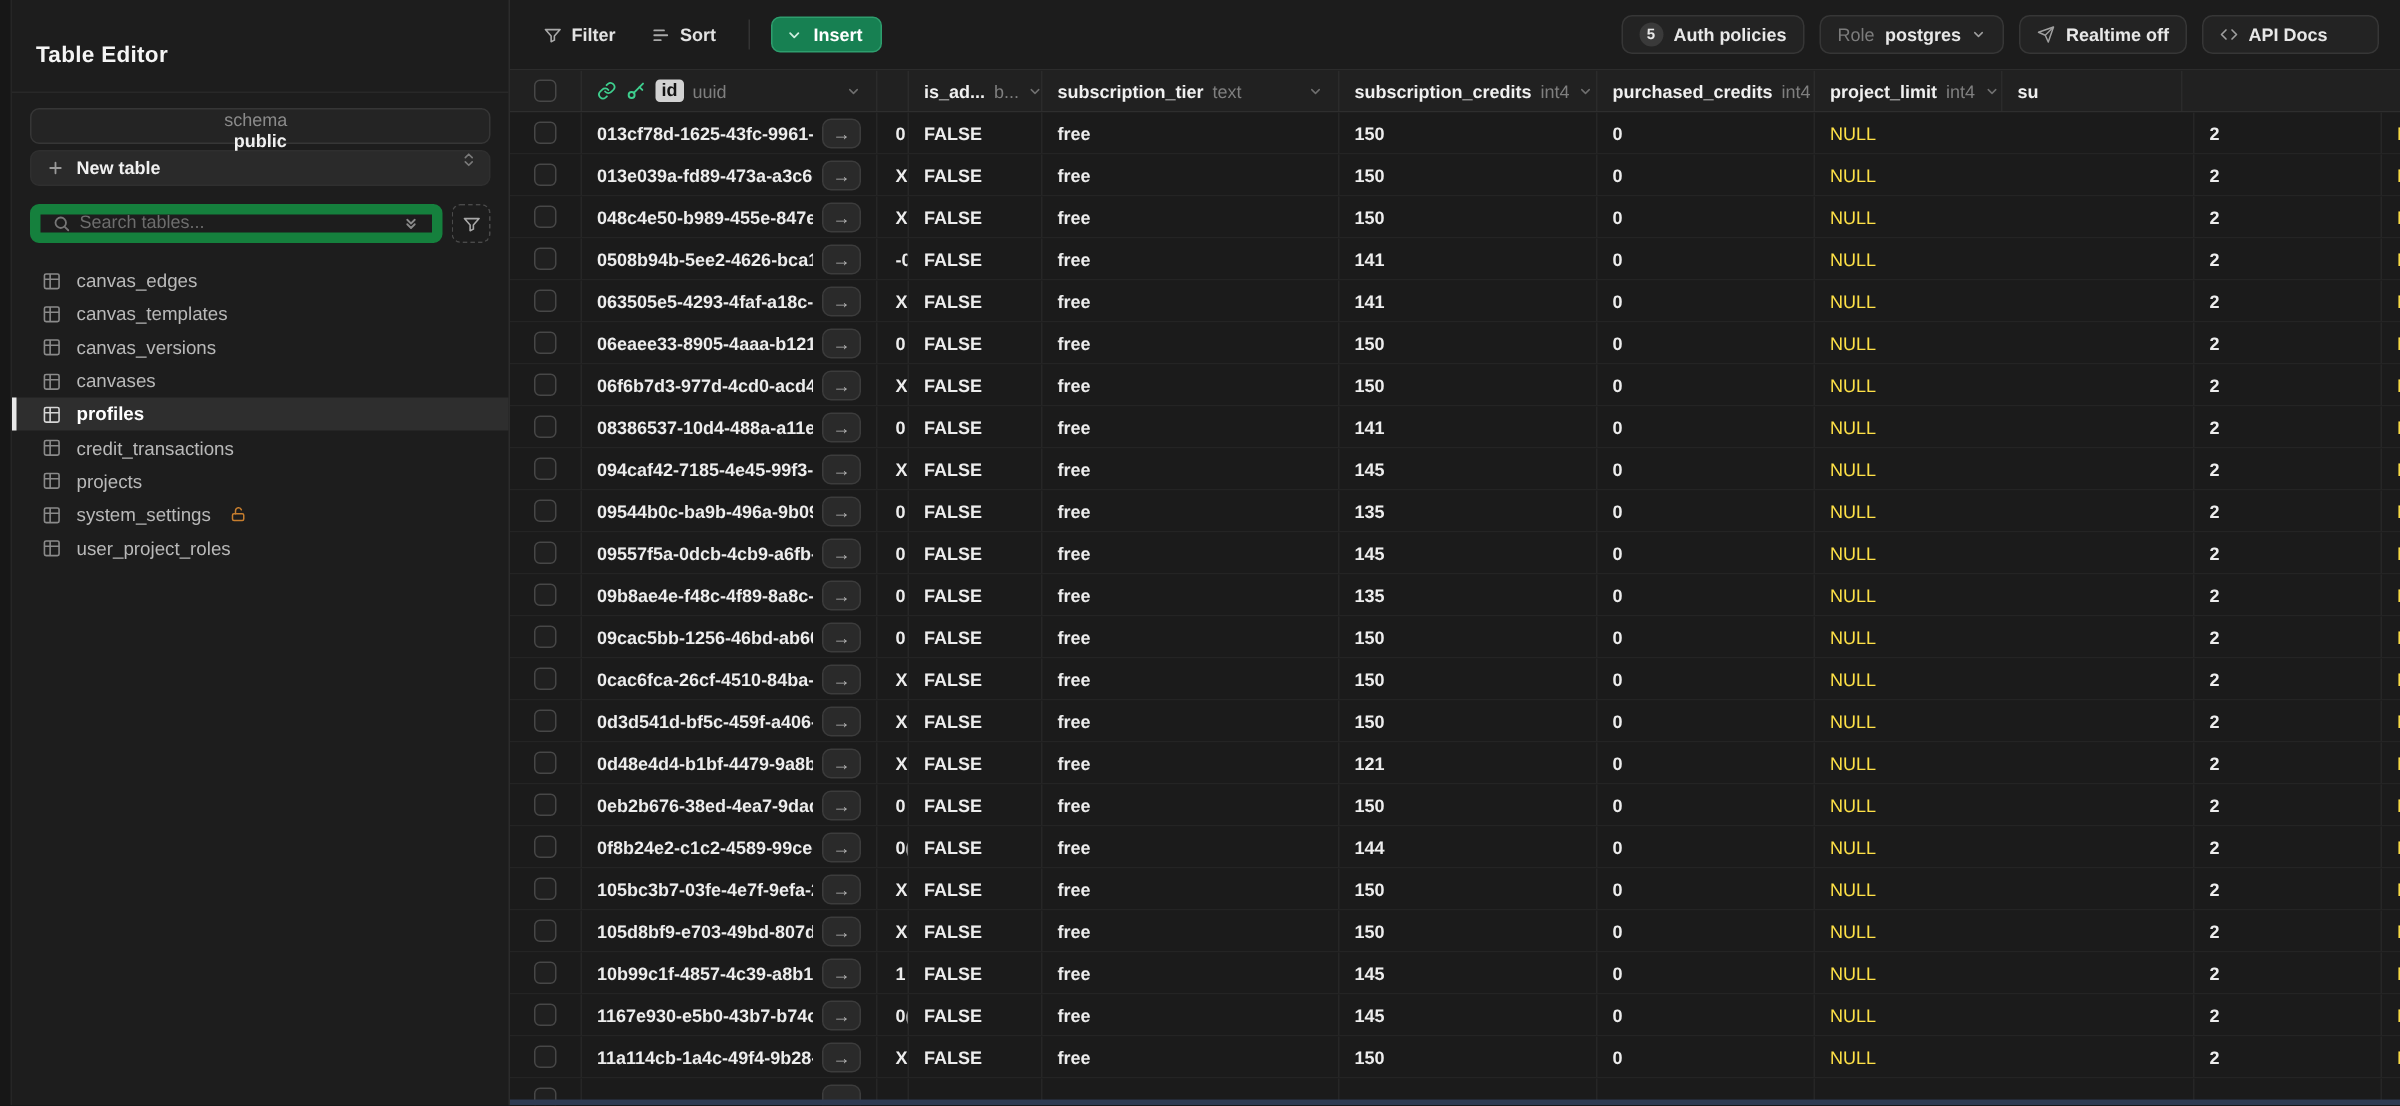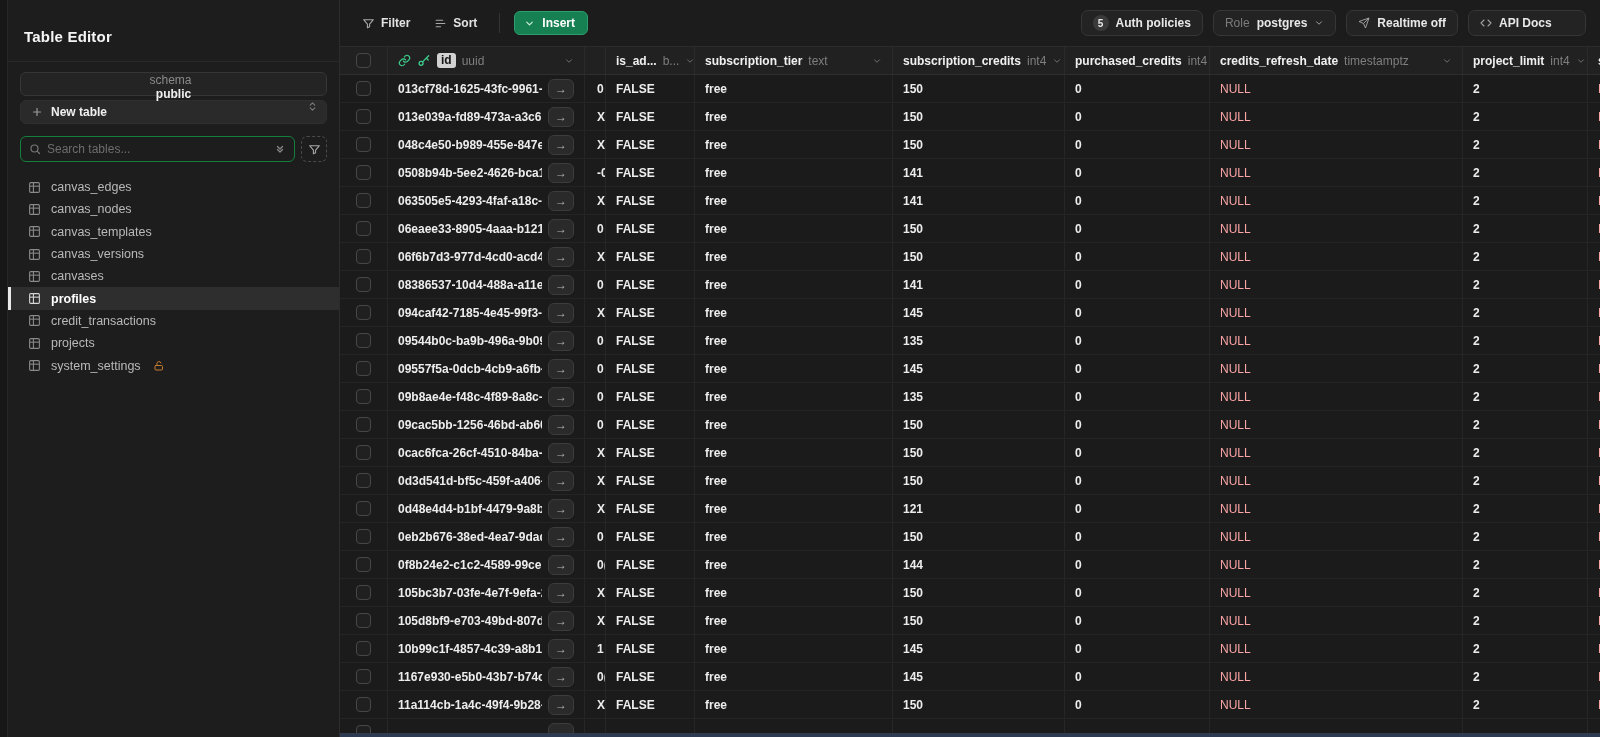--- a/index.html
+++ b/index.html
@@ -22,21 +22,21 @@
   .sb-controls { padding:10px 12px 0 12px; }
   .schema-select { height:24px; background:#242424; border:1px solid #363636; border-radius:6px;
     display:flex; align-items:center; padding:0 8px; cursor:pointer;flex-direction:column; }
   .schema-label { color:#8a8a8a; margin-right:6px; }
   .schema-value { color:#f0f0f0; font-weight:700; }
   .schema-caret { margin-left:auto; color:#7a7a7a; }
   .new-table-btn { margin-top:4px; height:24px; background:#2a2a2a; border:1px solid #2f2f2f; border-radius:6px;
     display:flex; align-items:center; gap:8px; padding:0 10px; cursor:pointer; }
   .new-table-label { color:#f0f0f0; font-weight:700; }
   .search-row { margin-top:12px; display:flex; gap:6px; }
-  .search-box { flex:1; height:26px; border:1px solid #15803d; border-radius:6px; display:flex; align-items:center; padding:0 8px; gap:6px; background:#1d1d1d; }
+  .search-box { flex:1; height:26px; border:7px solid #15803d; border-radius:6px; display:flex; align-items:flex-end; padding:0 8px; gap:6px; background:#1d1d1d; }
   .search-box input { flex:1; background:transparent; border:none; outline:none; color:#cfcfcf; font-family:inherit; font-size:12px; }
   .search-box input::placeholder { color:#6d6d6d; }
   .filter-sq { width:26px; height:26px; border:1px dashed #4a4a4a; border-radius:6px; display:flex; align-items:center; justify-content:center; color:#a8a8a8; cursor:pointer; }
   .tables-list { margin-top:14px; }
   .tbl-item { height:22.3px; display:flex; align-items:center; gap:10px; padding:0 16px 0 20px; color:#b9b9b9; cursor:pointer; position:relative; }
   .tbl-item .tbl-label { font-weight:500; font-size:12.5px; }
   .tbl-item.selected { background:#2e2e2e; color:#ffffff; }
   .tbl-item.selected .tbl-label { font-weight:700; }
   .tbl-item.selected::before { content:""; position:absolute; left:0; top:0; bottom:0; width:3px; background:#e9e9e9; }
   .tbl-icon { color:#8a8a8a; flex:0 0 auto; }
@@ -68,21 +68,21 @@
   .hname { color:#f0f0f0; font-weight:700; white-space:nowrap; }
   .htype { color:#7f7f7f; white-space:nowrap; }
   .hcaret { margin-left:auto; color:#6f6f6f; flex:0 0 auto; }
   .id-chip { background:#d2d2d2; color:#141414; font-weight:700; border-radius:3px; padding:0px 4px; line-height:15px; }
   .row { display:flex; height:28px; background:#1b1b1b; border-bottom:1px solid #242424; }
   .cell { display:flex; align-items:center; padding:0 10px; border-right:1px solid #262626; overflow:hidden; white-space:nowrap; flex:0 0 auto; }
   .cb-cell { justify-content:center; padding:0; }
   .checkbox { width:15px; height:15px; border:1px solid #474747; border-radius:4px; background:#202020; cursor:pointer; }
   .val { color:#ededed; font-weight:700; }
   .val-id { color:#ededed; font-weight:600; flex:1; overflow:hidden; }
-  .null { color:#fca5a5; font-weight:500; }
+  .null { color:#fde047; font-weight:500; }
   .frag { color:#ededed; font-weight:700; padding:0 2px; }
   .row-expand { flex:0 0 auto; width:26px; height:20px; margin-left:6px; border:1px solid #3c3c3c; border-radius:6px;
     background:#2a2a2a; color:#b5b5b5; display:flex; align-items:center; justify-content:center; cursor:pointer; font-size:12px; }
   .bottom-bar { position:absolute; left:0; right:0; bottom:0; height:4px; background:#2e3a52; }
 </style>
 </head>
 <body>
 
 <div class="leftrail"></div>
 <div class="top-partial"></div>
@@ -148,97 +148,97 @@
         <span class="tbl-label">canvas_edges</span>
       </div>
       <div class="tbl-item">
         <span class="tbl-icon">
           <svg width="13" height="13" viewBox="0 0 24 24" fill="none" stroke="currentColor" stroke-width="2">
             <rect x="3" y="3" width="18" height="18" rx="2"></rect>
             <path d="M3 9.5h18"></path>
             <path d="M10 3v18"></path>
           </svg>
         </span>
-        <span class="tbl-label">canvas_nodes</span>
+        <span class="tbl-label">canvas_templates</span>
       </div>
       <div class="tbl-item">
         <span class="tbl-icon">
           <svg width="13" height="13" viewBox="0 0 24 24" fill="none" stroke="currentColor" stroke-width="2">
             <rect x="3" y="3" width="18" height="18" rx="2"></rect>
             <path d="M3 9.5h18"></path>
             <path d="M10 3v18"></path>
           </svg>
         </span>
-        <span class="tbl-label">canvas_templates</span>
+        <span class="tbl-label">canvas_versions</span>
       </div>
       <div class="tbl-item">
         <span class="tbl-icon">
           <svg width="13" height="13" viewBox="0 0 24 24" fill="none" stroke="currentColor" stroke-width="2">
             <rect x="3" y="3" width="18" height="18" rx="2"></rect>
             <path d="M3 9.5h18"></path>
             <path d="M10 3v18"></path>
           </svg>
         </span>
-        <span class="tbl-label">canvas_versions</span>
+        <span class="tbl-label">canvases</span>
+      </div>
+      <div class="tbl-item selected">
+        <span class="tbl-icon">
+          <svg width="13" height="13" viewBox="0 0 24 24" fill="none" stroke="currentColor" stroke-width="2">
+            <rect x="3" y="3" width="18" height="18" rx="2"></rect>
+            <path d="M3 9.5h18"></path>
+            <path d="M10 3v18"></path>
+          </svg>
+        </span>
+        <span class="tbl-label">profiles</span>
       </div>
       <div class="tbl-item">
         <span class="tbl-icon">
           <svg width="13" height="13" viewBox="0 0 24 24" fill="none" stroke="currentColor" stroke-width="2">
             <rect x="3" y="3" width="18" height="18" rx="2"></rect>
             <path d="M3 9.5h18"></path>
             <path d="M10 3v18"></path>
           </svg>
         </span>
-        <span class="tbl-label">canvases</span>
-      </div>
-      <div class="tbl-item selected">
-        <span class="tbl-icon">
-          <svg width="13" height="13" viewBox="0 0 24 24" fill="none" stroke="currentColor" stroke-width="2">
-            <rect x="3" y="3" width="18" height="18" rx="2"></rect>
-            <path d="M3 9.5h18"></path>
-            <path d="M10 3v18"></path>
-          </svg>
-        </span>
-        <span class="tbl-label">profiles</span>
+        <span class="tbl-label">credit_transactions</span>
       </div>
       <div class="tbl-item">
         <span class="tbl-icon">
           <svg width="13" height="13" viewBox="0 0 24 24" fill="none" stroke="currentColor" stroke-width="2">
             <rect x="3" y="3" width="18" height="18" rx="2"></rect>
             <path d="M3 9.5h18"></path>
             <path d="M10 3v18"></path>
           </svg>
         </span>
-        <span class="tbl-label">credit_transactions</span>
+        <span class="tbl-label">projects</span>
       </div>
       <div class="tbl-item">
         <span class="tbl-icon">
           <svg width="13" height="13" viewBox="0 0 24 24" fill="none" stroke="currentColor" stroke-width="2">
             <rect x="3" y="3" width="18" height="18" rx="2"></rect>
             <path d="M3 9.5h18"></path>
             <path d="M10 3v18"></path>
           </svg>
         </span>
-        <span class="tbl-label">projects</span>
+        <span class="tbl-label">system_settings</span>
+        <span class="lock-icon">
+          <svg width="12" height="12" viewBox="0 0 24 24" fill="none" stroke="currentColor" stroke-width="2" stroke-linecap="round">
+            <rect x="4" y="11" width="15" height="9" rx="2"></rect>
+            <path d="M8 11V7a4 4 0 0 1 7.8-1.2"></path>
+          </svg>
+        </span>
       </div>
       <div class="tbl-item">
         <span class="tbl-icon">
           <svg width="13" height="13" viewBox="0 0 24 24" fill="none" stroke="currentColor" stroke-width="2">
             <rect x="3" y="3" width="18" height="18" rx="2"></rect>
             <path d="M3 9.5h18"></path>
             <path d="M10 3v18"></path>
           </svg>
         </span>
-        <span class="tbl-label">system_settings</span>
-        <span class="lock-icon">
-          <svg width="12" height="12" viewBox="0 0 24 24" fill="none" stroke="currentColor" stroke-width="2" stroke-linecap="round">
-            <rect x="4" y="11" width="15" height="9" rx="2"></rect>
-            <path d="M8 11V7a4 4 0 0 1 7.8-1.2"></path>
-          </svg>
-        </span>
+        <span class="tbl-label">user_project_roles</span>
       </div>
     </div>
 </aside>
 
 <main class="main">
   <div class="toolbar">
     <div class="tb-plain">
       <span class="tbi">
         <svg width="13" height="13" viewBox="0 0 24 24" fill="none" stroke="currentColor" stroke-width="2" stroke-linejoin="round">
             <path d="M3 5h18l-7 8v5l-4 2v-7L3 5z"></path>
@@ -352,29 +352,20 @@
           <span class="hcaret">
             <svg width="10" height="10" viewBox="0 0 24 24" fill="none" stroke="currentColor" stroke-width="2.4" stroke-linecap="round" stroke-linejoin="round">
               <path d="M6 9l6 6 6-6"></path>
             </svg>
           </span>
         </div>
         <div class="hcell" style="width: 145px;">
           <span class="hname">purchased_credits</span>
           <span class="htype">int4</span>
         </div>
-        <div class="hcell" style="width: 253px;">
-          <span class="hname">credits_refresh_date</span>
-          <span class="htype">timestamptz</span>
-          <span class="hcaret">
-            <svg width="10" height="10" viewBox="0 0 24 24" fill="none" stroke="currentColor" stroke-width="2.4" stroke-linecap="round" stroke-linejoin="round">
-              <path d="M6 9l6 6 6-6"></path>
-            </svg>
-          </span>
-        </div>
         <div class="hcell" style="width: 125px;">
           <span class="hname">project_limit</span>
           <span class="htype">int4</span>
           <span class="hcaret">
             <svg width="10" height="10" viewBox="0 0 24 24" fill="none" stroke="currentColor" stroke-width="2.4" stroke-linecap="round" stroke-linejoin="round">
               <path d="M6 9l6 6 6-6"></path>
             </svg>
           </span>
         </div>
         <div class="hcell" style="width: 120px;">

